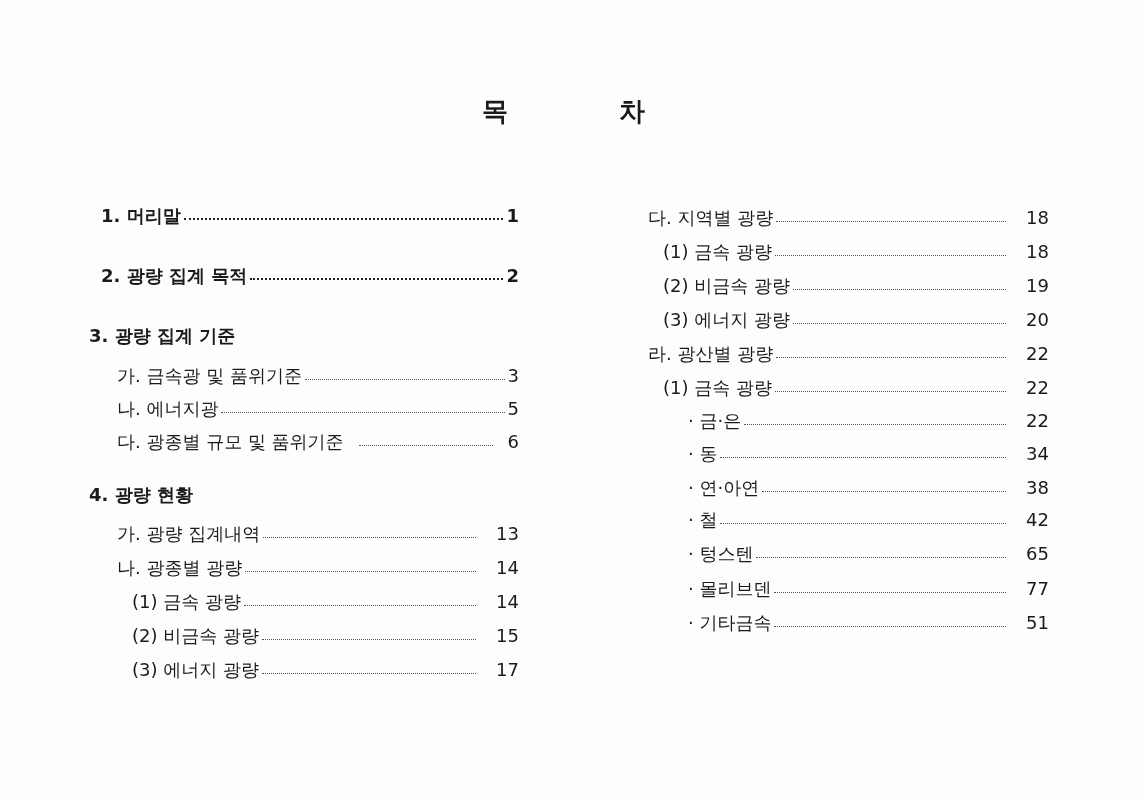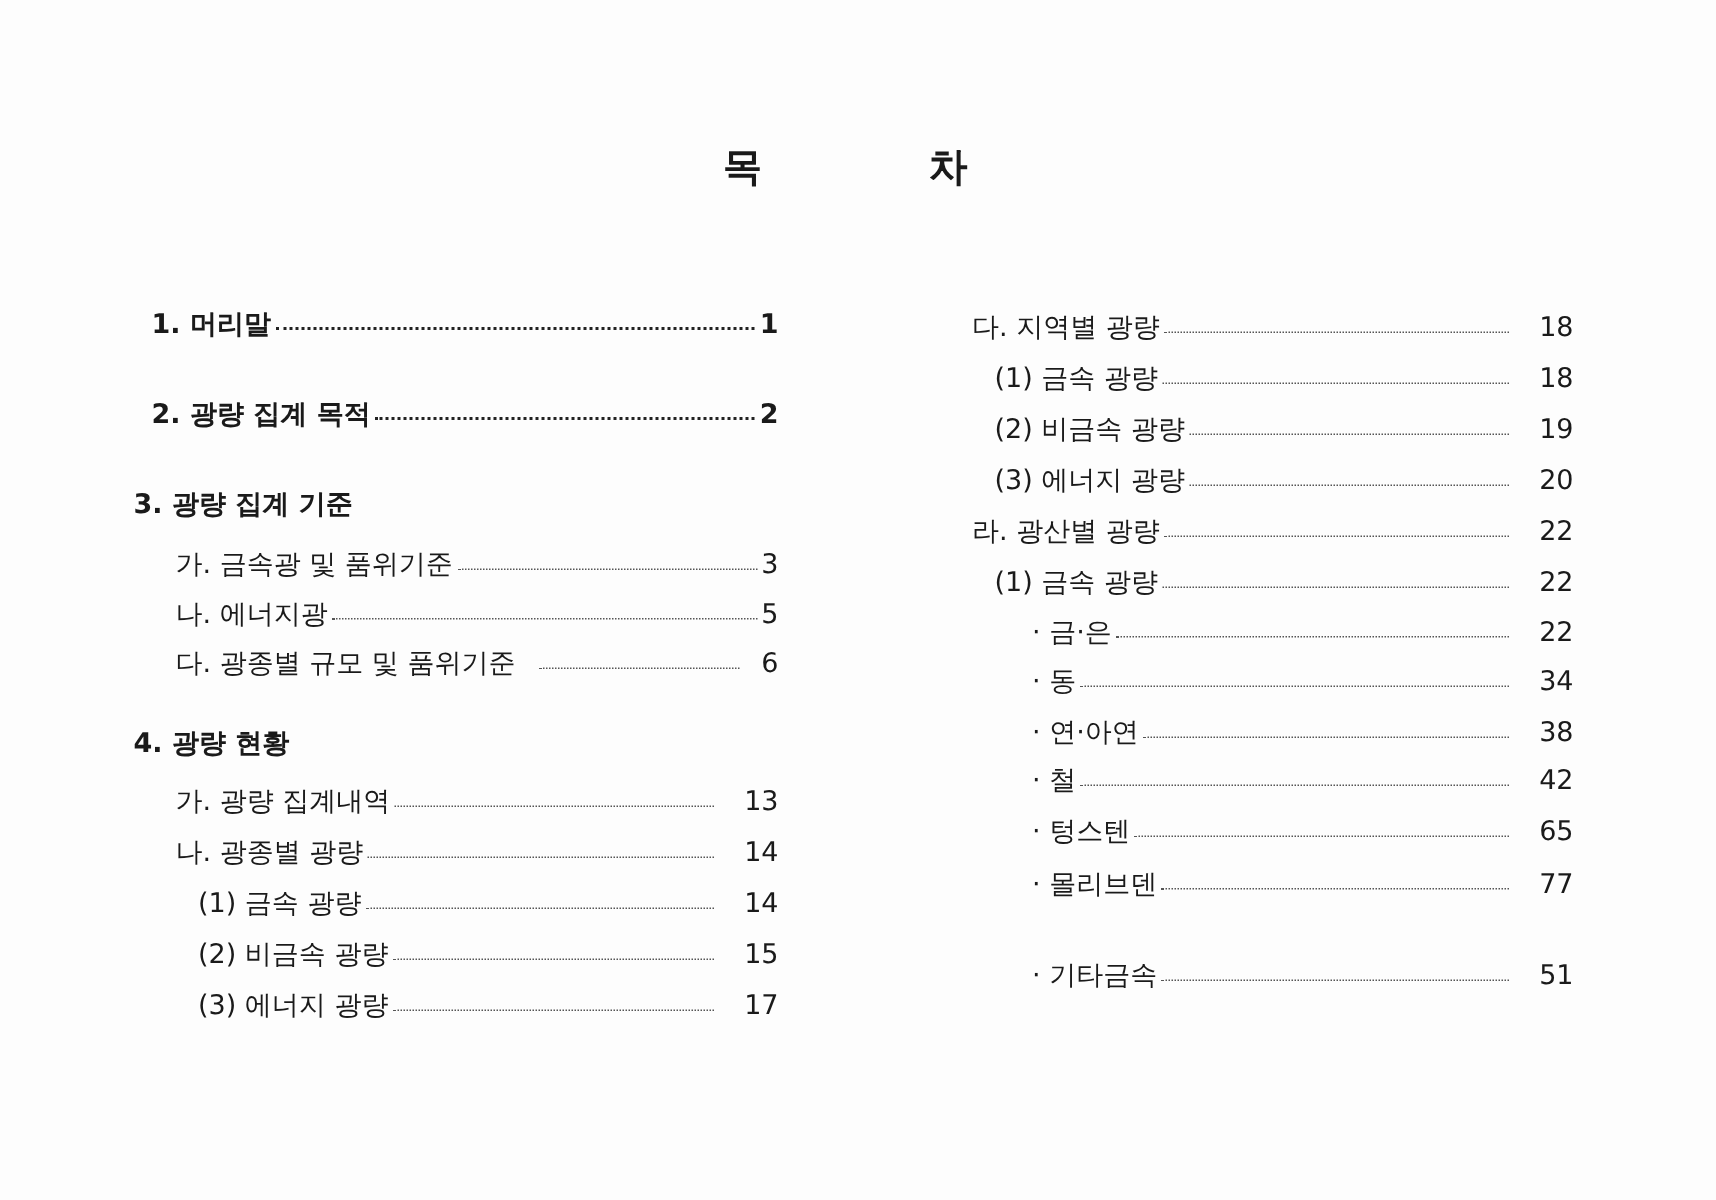--- a/index.html
+++ b/index.html
@@ -181,18 +181,18 @@
   <div class="row h2 gap-page" style="left:676px; top:542px; width:361px;">
     <span class="label">· 텅스텐</span>
     <span class="dots"></span>
     <span class="page">65</span>
   </div>
   <div class="row h2 gap-page" style="left:676px; top:577px; width:361px;">
     <span class="label">· 몰리브덴</span>
     <span class="dots"></span>
     <span class="page">77</span>
   </div>
-  <div class="row h2 gap-page" style="left:676px; top:638px; width:361px;">
+  <div class="row h2 gap-page" style="left:676px; top:611px; width:361px;">
     <span class="label">· 기타금속</span>
     <span class="dots"></span>
     <span class="page">51</span>
   </div>
 </div>
 
 </body></html>

